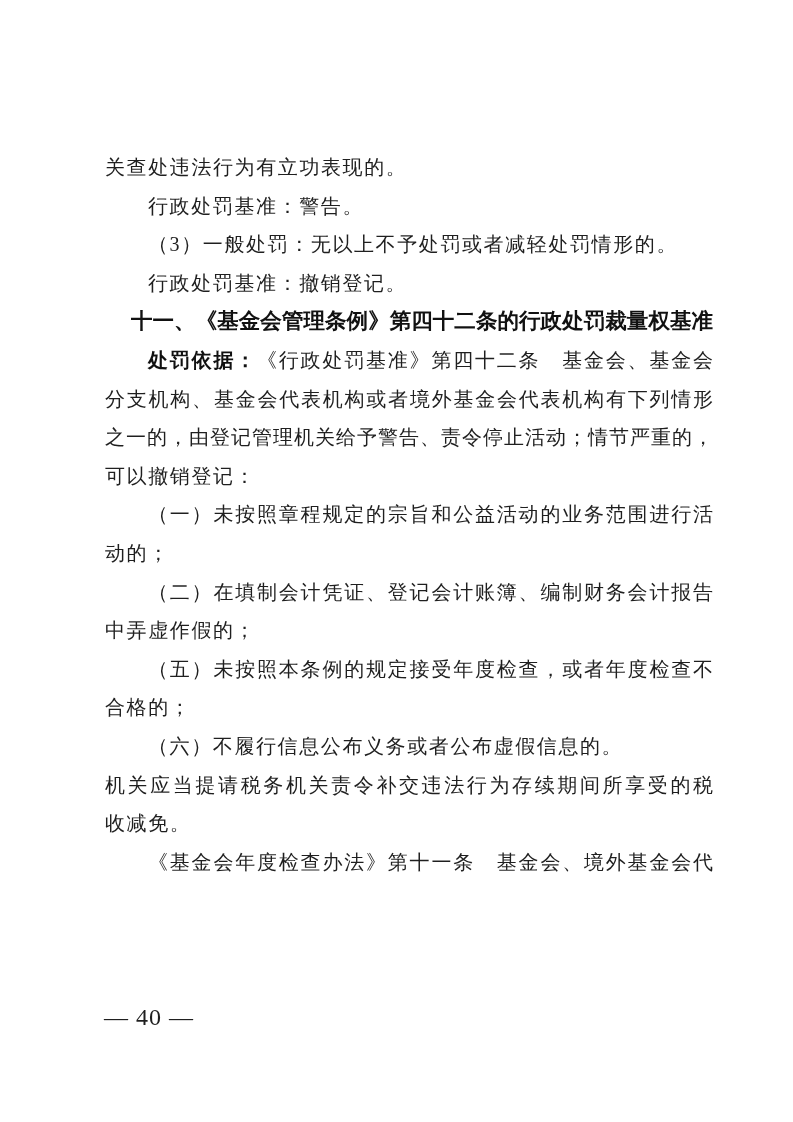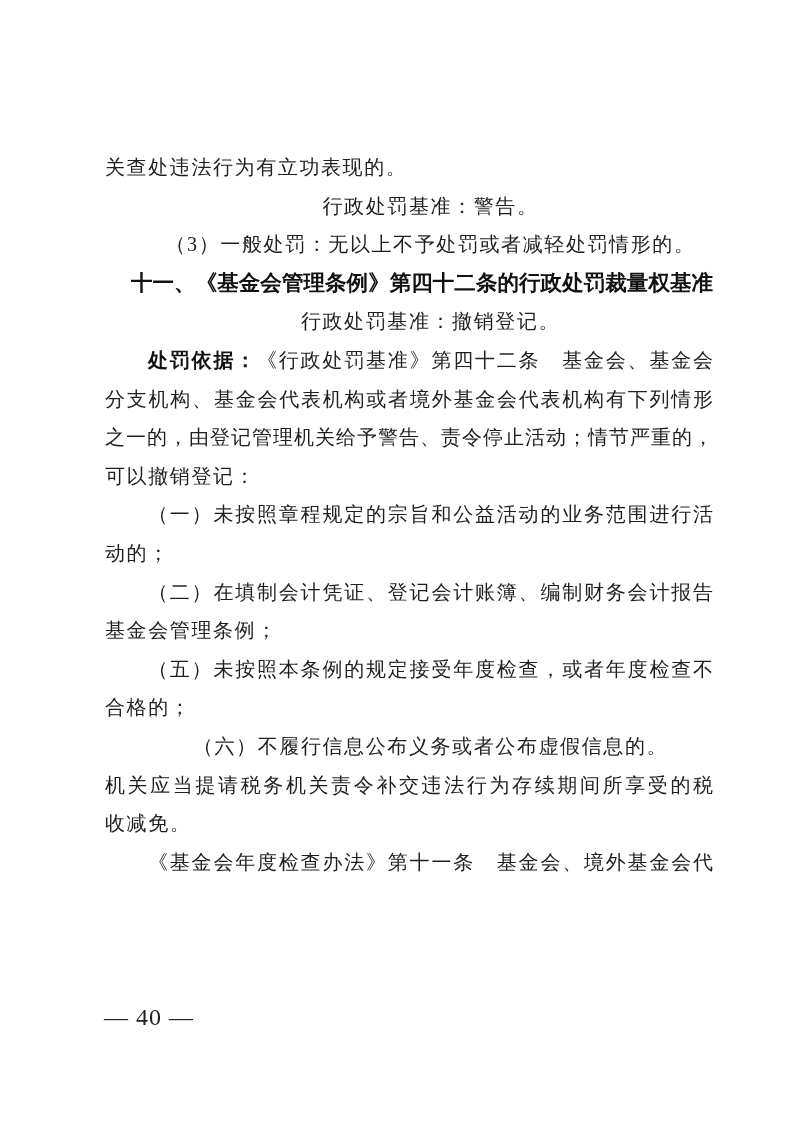--- a/index.html
+++ b/index.html
@@ -32,21 +32,20 @@
   }
   .line.justify {
     letter-spacing: 0;
     white-space: normal;
     text-align: justify;
     text-align-last: justify;
     overflow: hidden;
   }
   .line.indent {
     padding-left: 43px;
-    text-align: center;
   }
   .line.heading {
     font-family: "Liberation Sans", "DejaVu Sans", sans-serif;
     font-weight: bold;
     font-size: 21.5px;
     padding-left: 26px;
     color: #111111;
   }
   .bold-run {
     font-family: "Liberation Sans", "DejaVu Sans", sans-serif;
@@ -63,30 +62,30 @@
   }
 </style>
 </head>
 <body>
 
 <div class="page">
   <div class="text-block">
     <div class="line"><span>关查处违法行为有立功表现的。</span></div>
     <div class="line indent"><span>行政处罚基准：警告。</span></div>
     <div class="line indent"><span>（3）一般处罚：无以上不予处罚或者减轻处罚情形的。</span></div>
+    <div class="line indent"><span>行政处罚基准：撤销登记。</span></div>
     <div class="line heading justify"><span>十一、《基金会管理条例》第四十二条的行政处罚裁量权基准</span></div>
-    <div class="line indent"><span>行政处罚基准：撤销登记。</span></div>
     <div class="line indent justify"><span class="bold-run">处罚依据：</span><span>《行政处罚基准》第四十二条　基金会、基金会</span></div>
     <div class="line justify"><span>分支机构、基金会代表机构或者境外基金会代表机构有下列情形</span></div>
     <div class="line justify"><span>之一的，由登记管理机关给予警告、责令停止活动；情节严重的，</span></div>
     <div class="line"><span>可以撤销登记：</span></div>
     <div class="line indent justify"><span>（一）未按照章程规定的宗旨和公益活动的业务范围进行活</span></div>
     <div class="line"><span>动的；</span></div>
     <div class="line indent justify"><span>（二）在填制会计凭证、登记会计账簿、编制财务会计报告</span></div>
-    <div class="line"><span>基金会管理条例；</span></div>
+    <div class="line"><span>中弄虚作假的；</span></div>
     <div class="line indent justify"><span>（五）未按照本条例的规定接受年度检查，或者年度检查不</span></div>
     <div class="line"><span>合格的；</span></div>
     <div class="line indent"><span>（六）不履行信息公布义务或者公布虚假信息的。</span></div>
     <div class="line justify"><span>机关应当提请税务机关责令补交违法行为存续期间所享受的税</span></div>
     <div class="line"><span>收减免。</span></div>
     <div class="line indent justify"><span>《基金会年度检查办法》第十一条　基金会、境外基金会代</span></div>
   </div>
 
   <div class="footer">— 40 —</div>
 </div>

